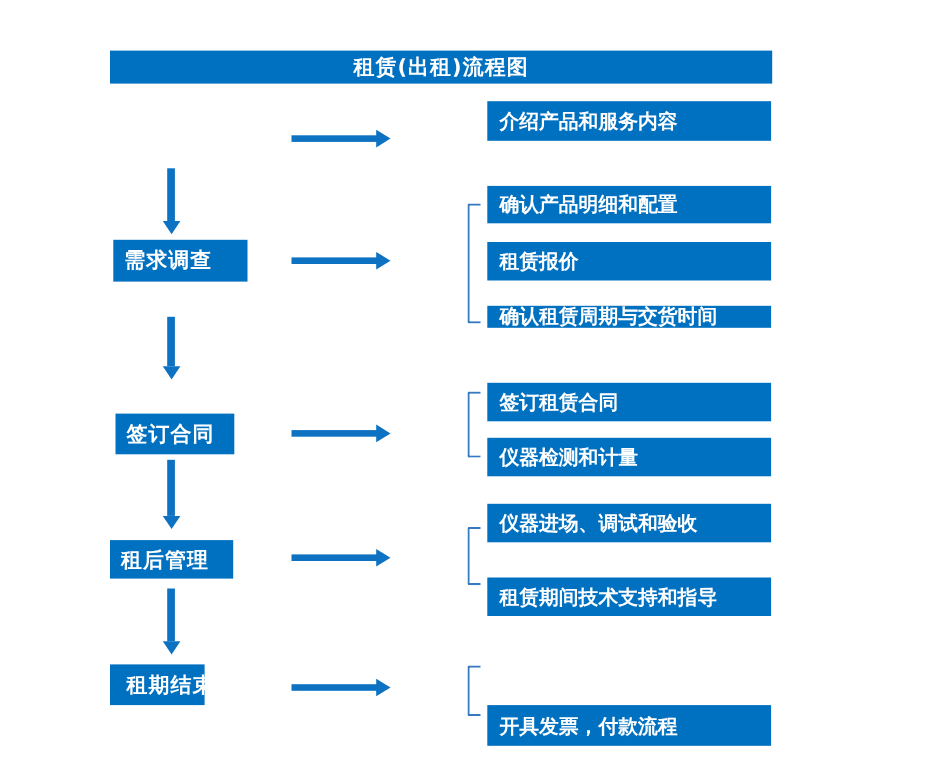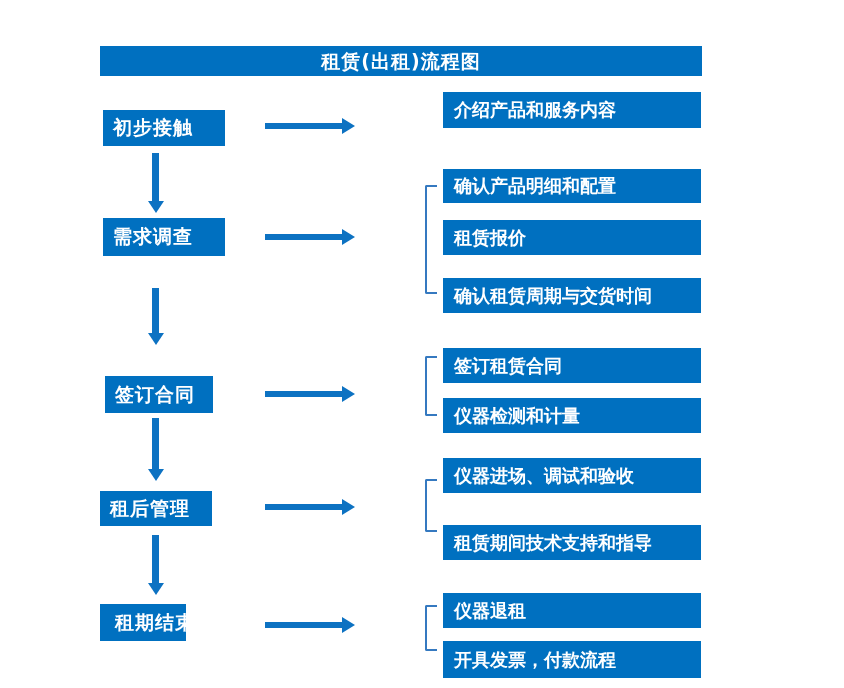--- a/index.html
+++ b/index.html
@@ -107,21 +107,20 @@
     border-radius: 2px 0 0 2px;
   }
 </style>
 </head>
 <body>
 
 <div class="canvas">
 
   <div class="title-bar">租赁(出租)流程图</div>
 
-  <div class="step-box" style="left:103px; top:77px;  width:122px; height:36px;">初步接触</div>
   <div class="step-box" style="left:103px; top:185px; width:122px; height:38px;">需求调查</div>
   <div class="step-box" style="left:105px; top:343px; width:108px; height:37px;">签订合同</div>
   <div class="step-box" style="left:100px; top:458px; width:112px; height:35px;">租后管理</div>
   <div class="step-box" style="left:100px; top:571px; width:86px; height:37px;padding-left:15px;">租期结束</div>
 
   <div class="arrow-down" style="top:120px; height:60px;">
       <div class="shaft" style="height:48px;"></div>
       <div class="head"></div>
     </div>
   <div class="arrow-down" style="top:255px; height:57px;">
@@ -160,24 +159,23 @@
 
   <div class="bracket" style="top:152px; height:109px;"></div>
   <div class="bracket" style="top:323px; height:60px;"></div>
   <div class="bracket" style="top:446px; height:53px;"></div>
   <div class="bracket" style="top:572px; height:46px;"></div>
 
   <div class="detail-box" style="top:59px;  height:36px;">介绍产品和服务内容</div>
 
   <div class="detail-box" style="top:136px; height:34px;text-align:center;">确认产品明细和配置</div>
   <div class="detail-box" style="top:187px; height:35px;">租赁报价</div>
-  <div class="detail-box" style="top:245px; height:35px;">确认租赁周期与交货时间</div>
+  <div class="detail-box" style="top:245px; height:20px;">确认租赁周期与交货时间</div>
 
   <div class="detail-box" style="top:315px; height:35px;">签订租赁合同</div>
   <div class="detail-box" style="top:365px; height:35px;">仪器检测和计量</div>
 
   <div class="detail-box" style="top:425px; height:35px;">仪器进场、调试和验收</div>
   <div class="detail-box" style="top:492px; height:35px;">租赁期间技术支持和指导</div>
 
-  <div class="detail-box" style="top:560px; height:35px;">仪器退租</div>
   <div class="detail-box" style="top:608px; height:37px;">开具发票，付款流程</div>
 
 </div>
 
 </body></html>

